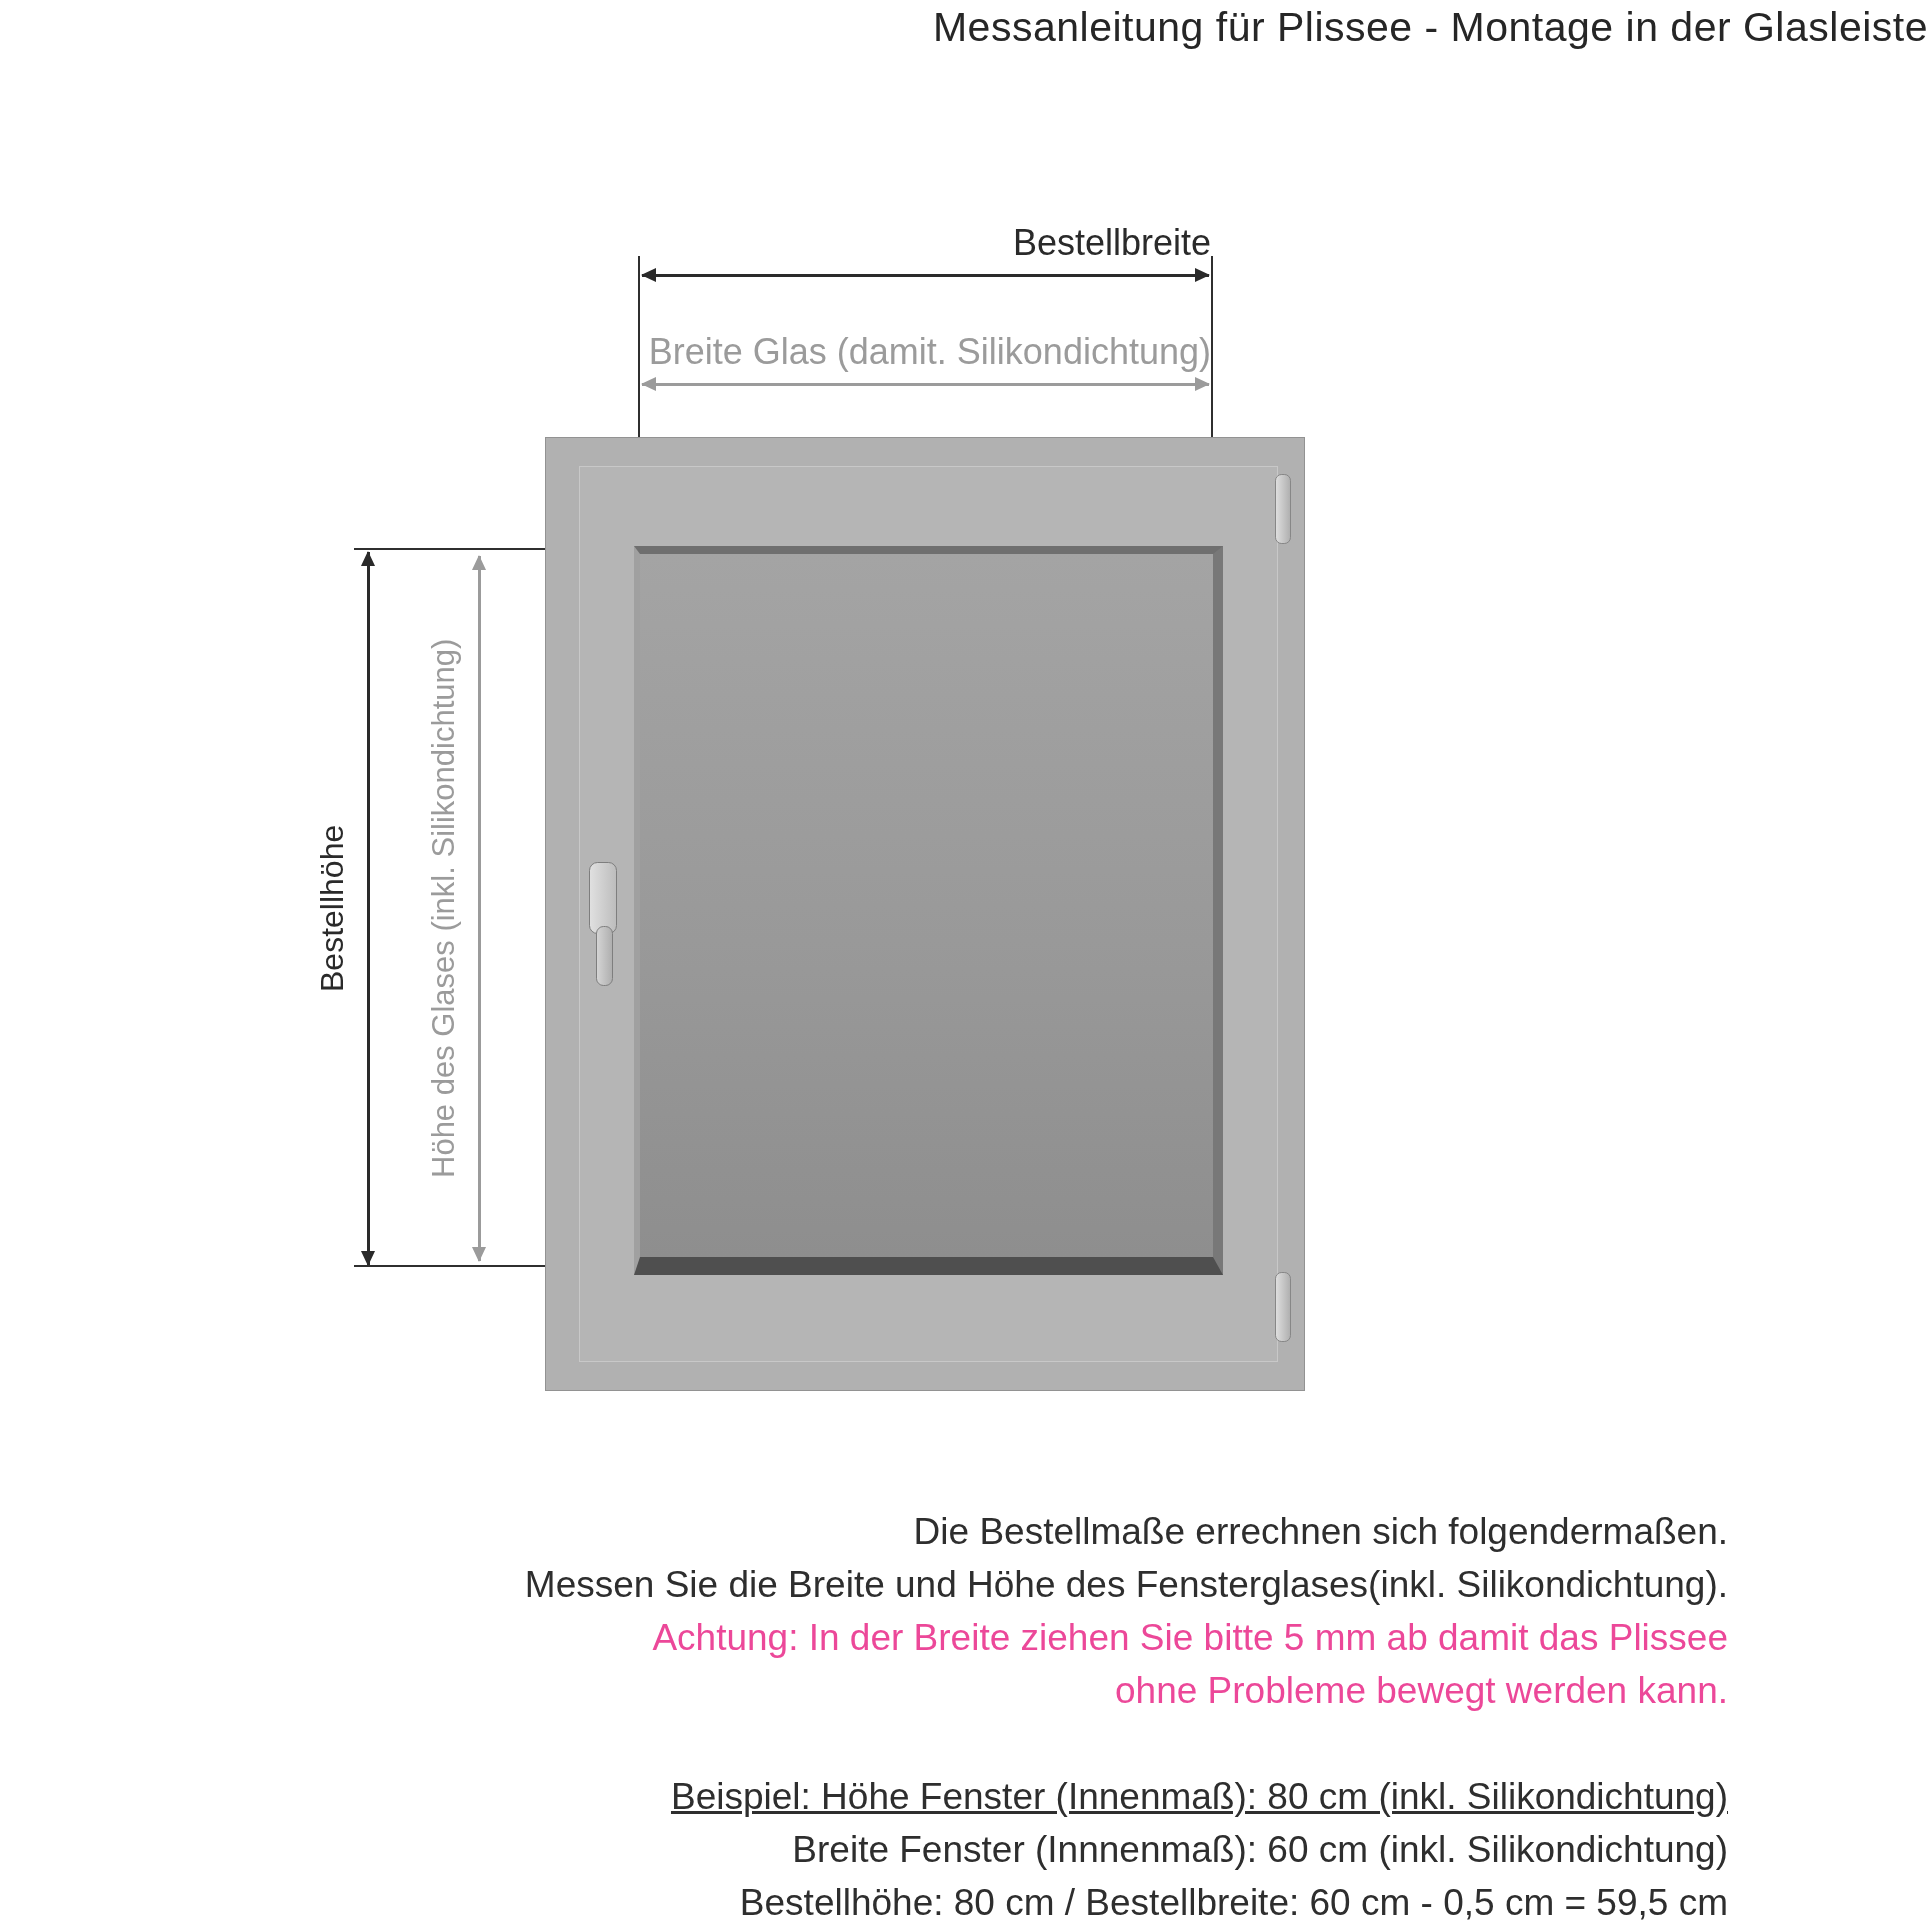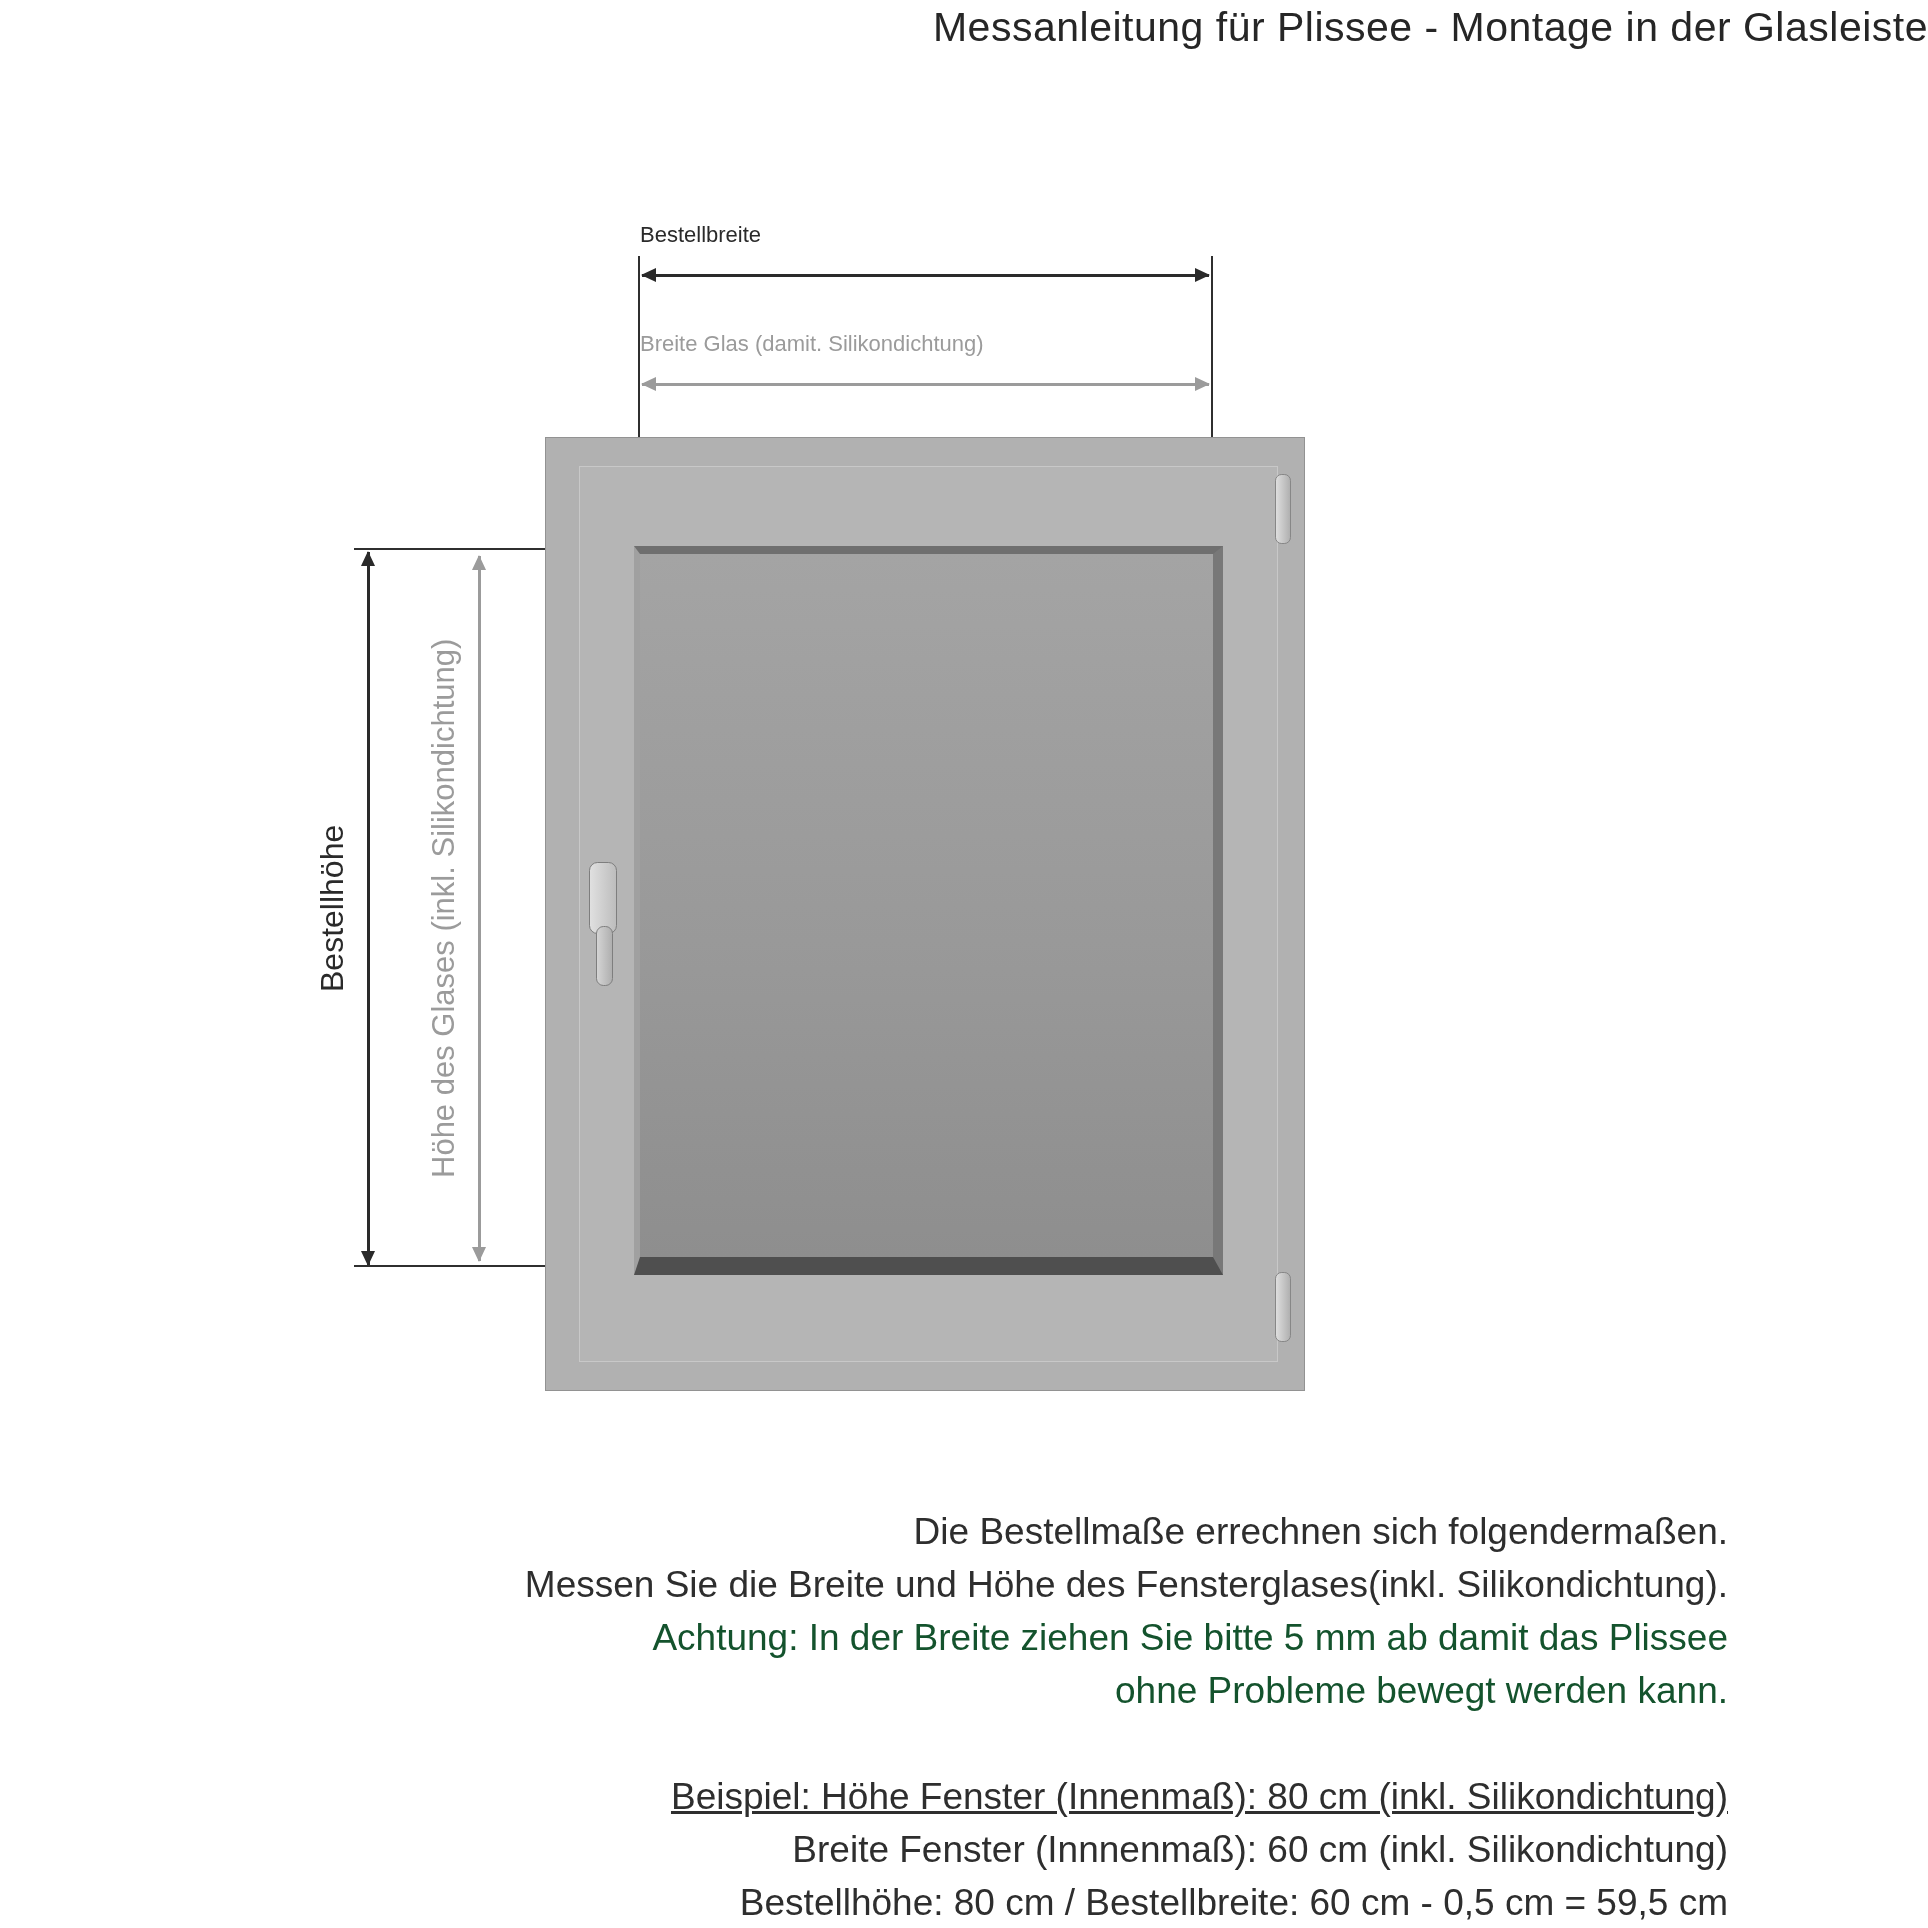--- a/index.html
+++ b/index.html
@@ -25,21 +25,21 @@
   .v-arrow::before, .v-arrow::after { content:""; position:absolute; left:50%; transform:translateX(-50%); border:solid transparent; }
   .v-arrow::before { top:-0.9px;    border-width:0 7.5px 15px 7.5px; border-bottom-color:currentColor; }
   .v-arrow::after  { bottom:-0.9px; border-width:15px 7.5px 0 7.5px; border-top-color:currentColor; }
 
   .dark  { color:#2a2a2a; }
   .gray  { color:#9b9b9b; }
 
   .ext-line { position:absolute; background:#2f2f2f; }
 
   .h-dim-label {
-    position:absolute; text-align:left; font-size:22px; white-space:nowrap;
+    position:absolute; text-align:right; font-size:36px; white-space:nowrap;
   }
   .v-dim-label {
     position:absolute; display:flex; align-items:center; justify-content:center;
     writing-mode:vertical-rl; transform:rotate(180deg);
     font-size:32px; white-space:nowrap;
   }
 
   
   .window-outer {
     position:absolute; left:545px; top:437px; width:760px; height:954px;
@@ -75,21 +75,21 @@
   }
   .hinge.top    { top:36px; }
   .hinge.bottom { top:834px; }
 
   
   .instructions {
     position:absolute; left:316px; top:1505px; width:1412px;
     font-size:37px; line-height:53px; color:#2e2e2e;text-align:right;
   }
   .instructions p { margin:0; }
-  .warning { color:#14532d; }
+  .warning { color:#ec4899; }
   .example { margin-top:53px !important;text-decoration:underline; }
   .indented { padding-left:156px; }
 </style>
 </head>
 <body>
 
 <div class="page">
 
   <div class="title">Messanleitung für Plissee - Montage in der Glasleiste</div>
 

